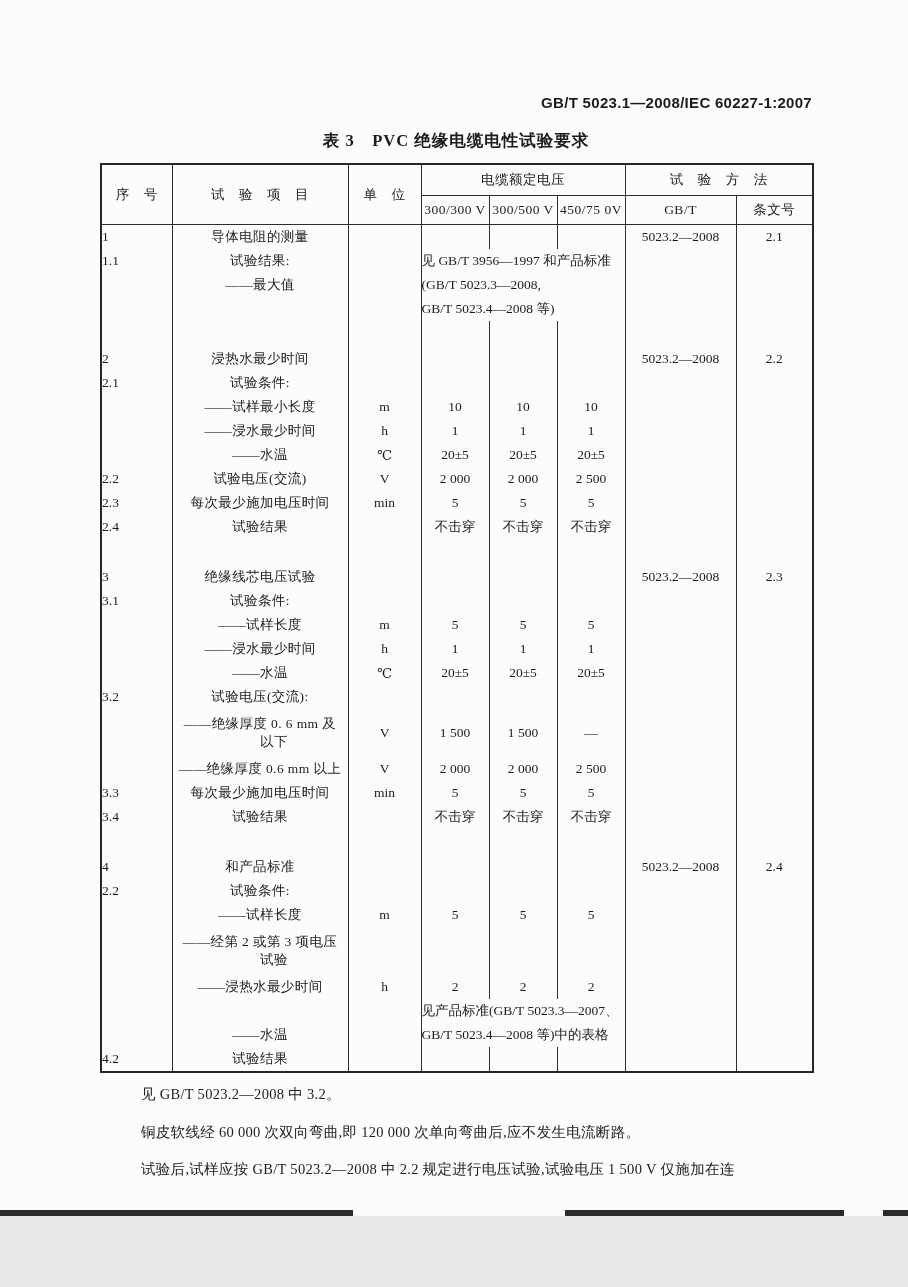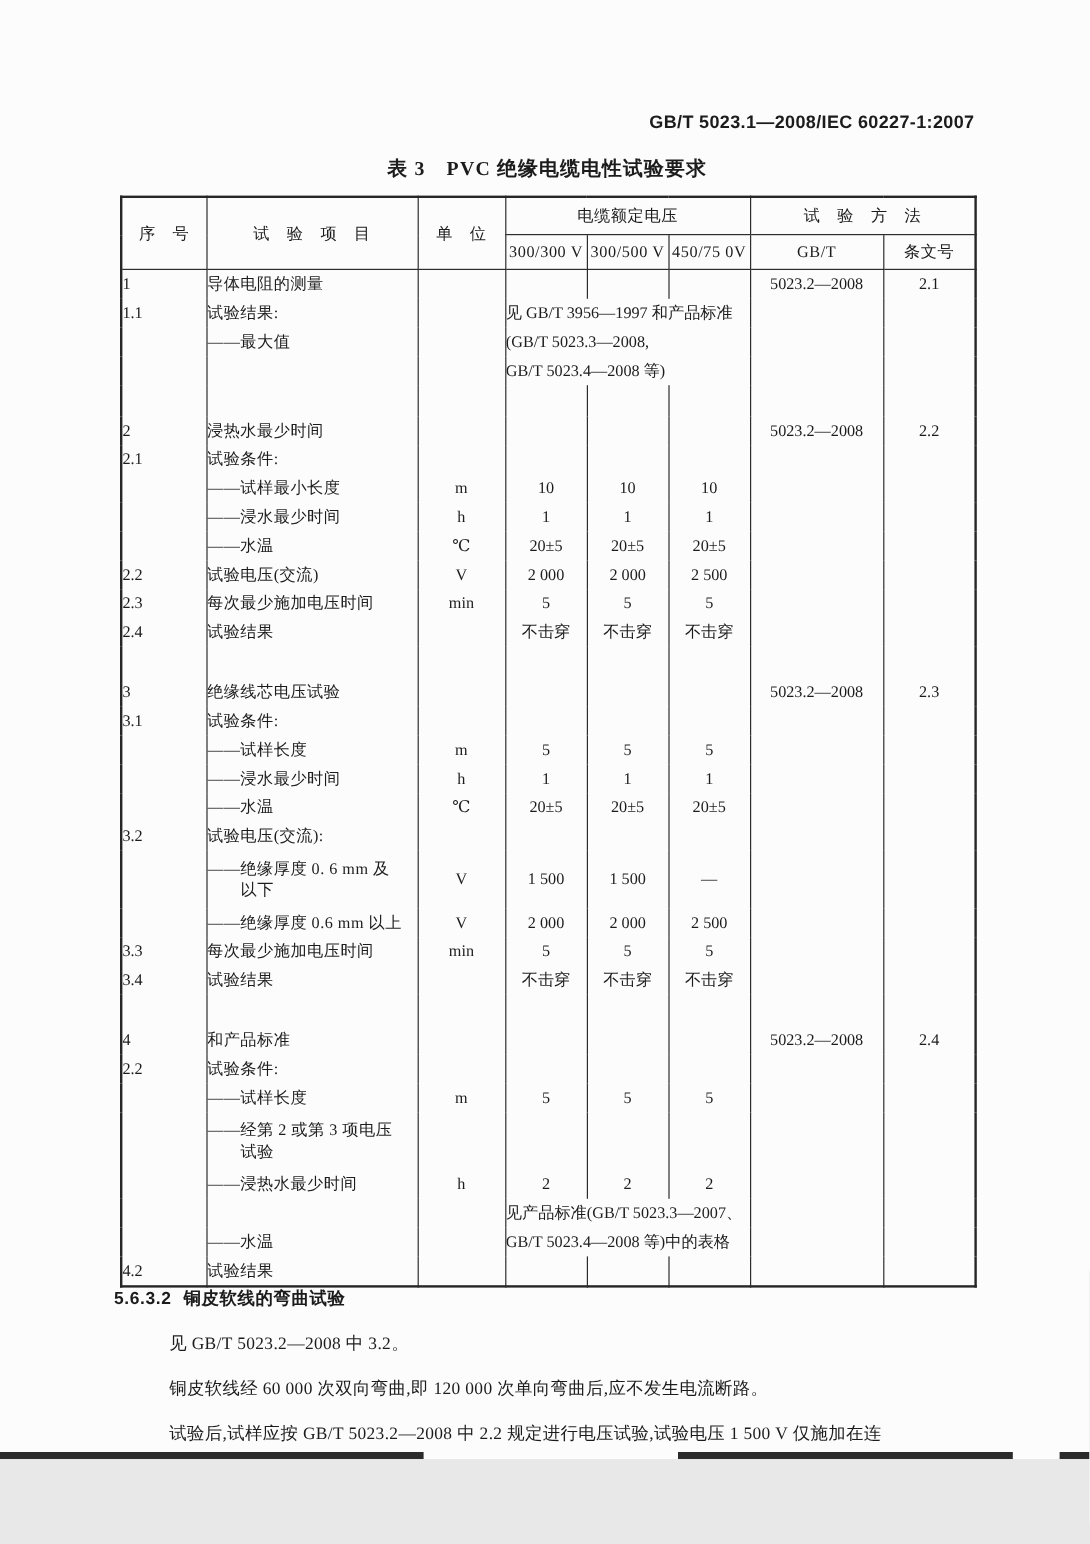--- a/index.html
+++ b/index.html
@@ -64,21 +64,21 @@
     border-bottom: none;
     font-size: 13.5px;
     vertical-align: middle;
     height: 24px;
     white-space: nowrap;
   }
   .std-table tbody tr.spacer td { height: 26px; }
   .std-table tbody tr.tall td { height: 48px; }
 
   .c-no    { padding-left: 7px; }
-  .c-item  { padding-left: 9px; font-size: 13px; letter-spacing: 0.4px; overflow: visible; }
+  .c-item  { padding-left: 9px; font-size: 13px; letter-spacing: 0.4px; overflow: visible; text-align: center; }
   .c-item .l2 { padding-left: 28px; }
   .c-unit, .c-val, .c-gbt, .c-clause { text-align: center; }
   .c-span  { padding-left: 7px; overflow: visible; }
 
   .bottom-section {
     position: absolute;
     left: 95px;
     top: 1070px;
     width: 760px;
   }
@@ -477,23 +477,20 @@
           <td class="c-val"></td>
           <td class="c-val"></td>
           <td class="c-val"></td>
           <td class="c-gbt"></td>
           <td class="c-clause"></td>
         </tr>
       </tbody>
   </table>
 
   <div class="bottom-section">
-    <div class="section-heading">
-      <span class="sec-num">5.6.3.2</span><span>铜皮软线的弯曲试验</span>
-    </div>
     <p class="para">见 GB/T 5023.2—2008 中 3.2。</p>
     <p class="para">铜皮软线经 60 000 次双向弯曲,即 120 000 次单向弯曲后,应不发生电流断路。</p>
     <p class="para">试验后,试样应按 GB/T 5023.2—2008 中 2.2 规定进行电压试验,试验电压 1 500 V 仅施加在连</p>
   </div>
 
   <div class="page-number">11</div>
 
   <div class="scan-bar bar-1"></div>
   <div class="scan-bar bar-2"></div>
   <div class="scan-bar bar-3"></div>

